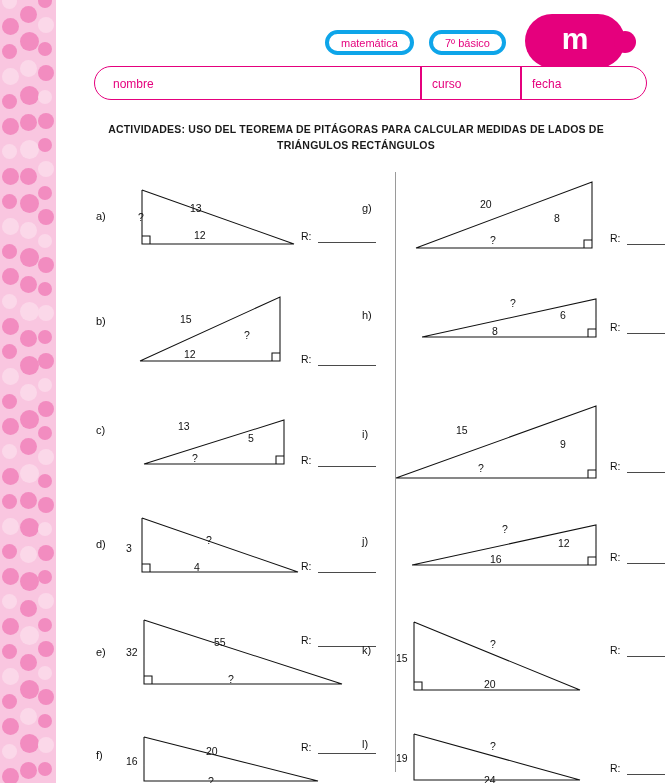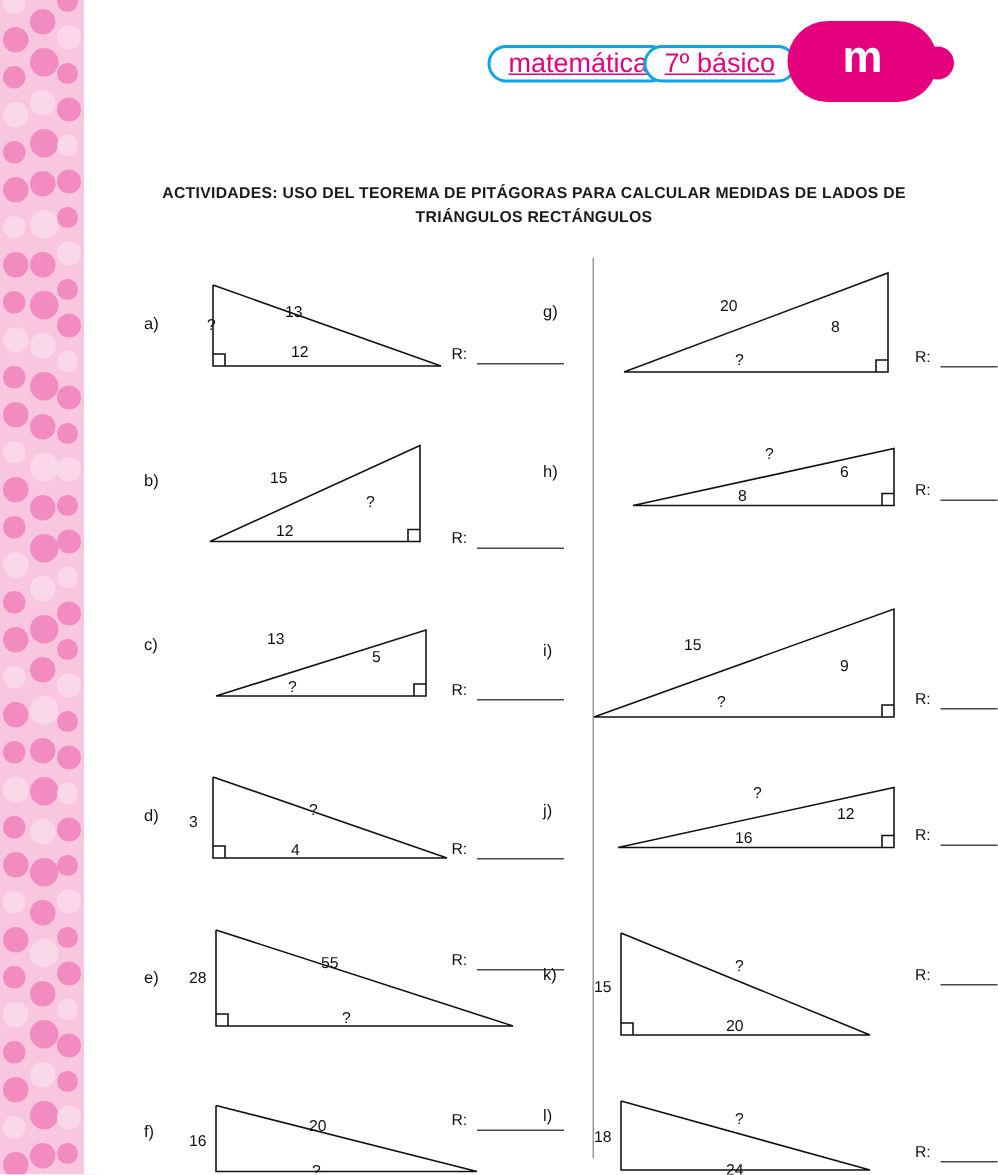--- a/index.html
+++ b/index.html
@@ -31,29 +31,28 @@
     background:#f28cc0;
   }
   .dot.light { background:#fbd8e9; }
 
   
   .hdr-wrap { position:absolute; left:66px; top:0; width:599px; height:110px; }
 
   .tag {
     position:absolute;
     height:25px;
-    border:2px solid #0ea5e9;
+    border:4px solid #0ea5e9;
     border-radius:13px;
     color:#e5007d;
-    font-size:18px;
+    font-size:11px;
     display:flex; align-items:center; justify-content:center;
     background:#ffffff;
     padding:0 12px;
     white-space:nowrap;
-    text-decoration:underline;
   }
   .tag.mat { left:259px; top:30px; }
   .tag.niv { left:363px; top:30px; }
 
   .logo-pill {
     position:absolute; left:459px; top:14px;
     width:100px; height:54px;
     background:#e5007d;
     border-radius:27px;
   }
@@ -231,20 +230,27 @@
 
 <div class="hdr-wrap">
   <div class="tag mat">matemática</div>
   <div class="tag niv">7º básico</div>
 
   <div class="logo-pill">
     <div class="nub"></div>
     <div class="m">m</div>
   </div>
 
+  <div class="name-bar">
+    <div class="lbl nombre">nombre</div>
+    <div class="sep s1"></div>
+    <div class="lbl curso">curso</div>
+    <div class="sep s2"></div>
+    <div class="lbl fecha">fecha</div>
+  </div>
 </div>
 
 <div class="instr">ACTIVIDADES: USO DEL TEOREMA DE PITÁGORAS PARA CALCULAR MEDIDAS DE LADOS DE TRIÁNGULOS RECTÁNGULOS</div>
 
 <div class="sheet">
   <div class="divider"></div>
 
   <div class="ex" style="left:30px; top:180px; width:280px; height:80px;">
     <div class="letter" style="top:30px;">a)</div>
     <svg width="200" height="80" style="left:22px; top:4px;">
@@ -296,21 +302,21 @@
     <div class="ans" style="left:205px; top:50px;">R:</div>
     <div class="ansline" style="left:222px; top:62px; width:58px;"></div>
   </div>
 
   <div class="ex" style="left:30px; top:608px; width:290px; height:95px;">
     <div class="letter" style="top:38px;">e)</div>
     <svg width="250" height="95" style="left:22px; top:0px;">
       <polyline class="tri" points="26,12 26,76 224,76 26,12"></polyline>
       <polyline class="ra" points="26,68 34,68 34,76"></polyline>
     </svg>
-    <div class="lbl" style="left:30px; top:38px;">28</div>
+    <div class="lbl" style="left:30px; top:38px;">32</div>
     <div class="lbl" style="left:118px; top:28px;">55</div>
     <div class="lbl" style="left:132px; top:65px;">?</div>
     <div class="ans" style="left:205px; top:26px;">R:</div>
     <div class="ansline" style="left:222px; top:38px; width:58px;"></div>
   </div>
 
   <div class="ex" style="left:30px; top:735px; width:290px; height:48px;">
     <div class="letter" style="top:14px;">f)</div>
     <svg width="250" height="48" style="left:22px; top:0px;">
       <polyline class="tri" points="26,2 26,46 200,46 26,2"></polyline>
@@ -385,19 +391,19 @@
     <div class="lbl" style="left:122px; top:66px;">20</div>
     <div class="ans" style="left:248px; top:32px;">R:</div>
     <div class="ansline" style="left:265px; top:44px; width:58px;"></div>
   </div>
 
   <div class="ex" style="left:296px; top:730px; width:300px; height:53px;">
     <div class="letter" style="top:8px;">l)</div>
     <svg width="215" height="53" style="left:22px; top:0px;">
       <polyline class="tri" points="30,4 30,50 196,50 30,4"></polyline>
     </svg>
-    <div class="lbl" style="left:34px; top:22px;">18</div>
+    <div class="lbl" style="left:34px; top:22px;">19</div>
     <div class="lbl" style="left:128px; top:10px;">?</div>
     <div class="lbl" style="left:122px; top:44px;">24</div>
     <div class="ans" style="left:248px; top:32px;">R:</div>
     <div class="ansline" style="left:265px; top:44px; width:58px;"></div>
   </div>
 </div>
 
 </body></html>

